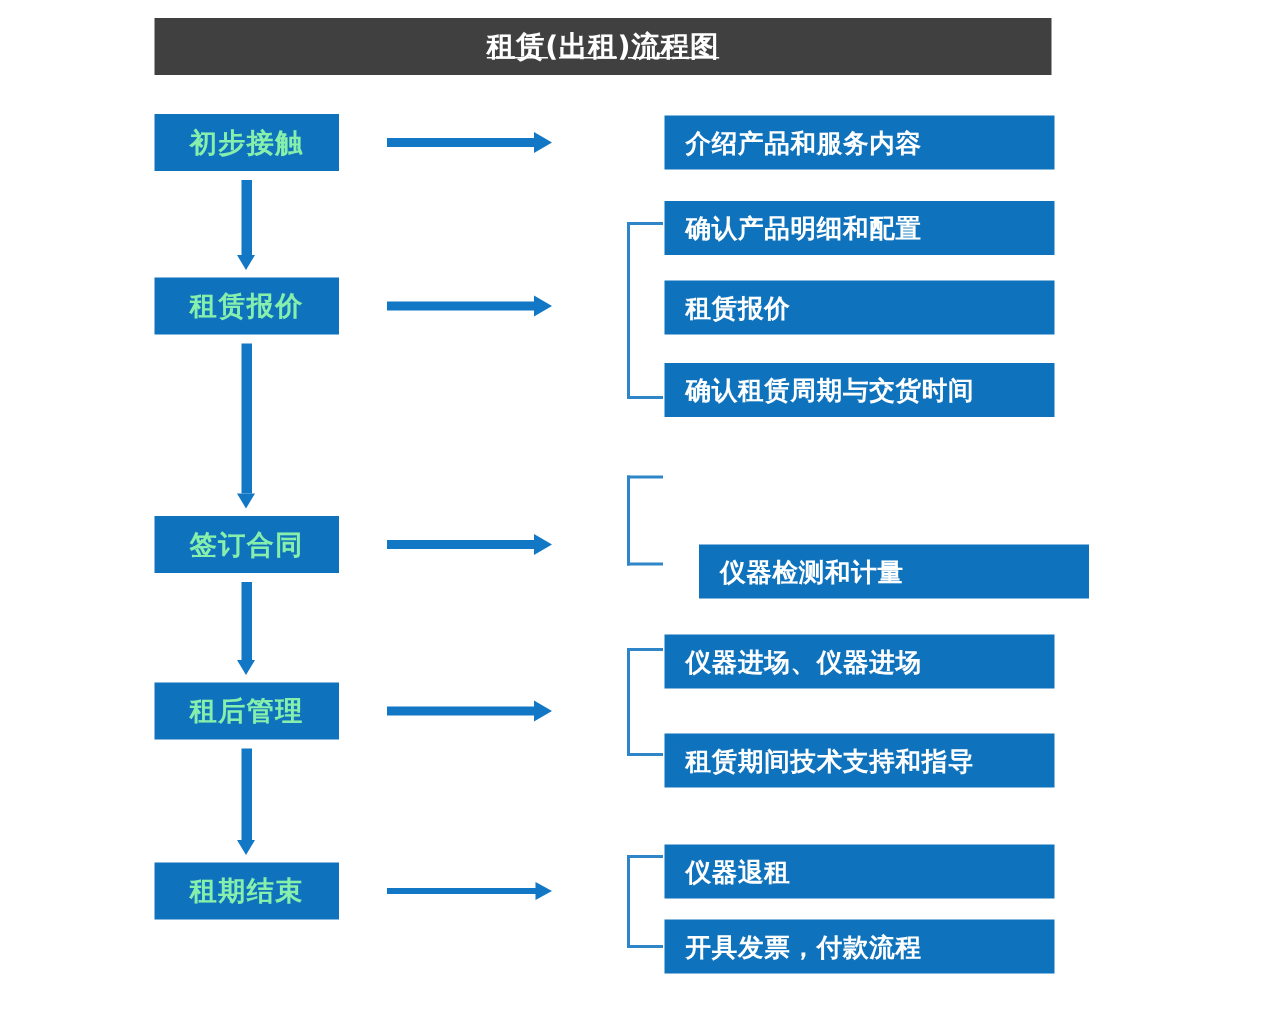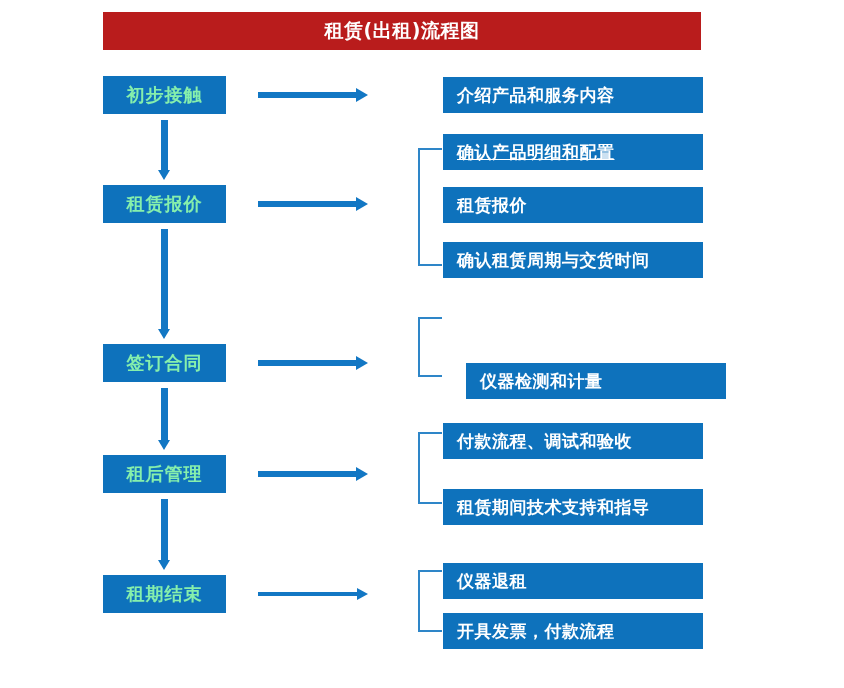--- a/index.html
+++ b/index.html
@@ -18,28 +18,29 @@
     overflow: hidden;
   }
 
   
   .title-bar {
     position: absolute;
     left: 103px;
     top: 12px;
     width: 598px;
     height: 38px;
-    background: #b91c1c;
+    background: #404040;
     color: #ffffff;
     display: flex;
     align-items: center;
     justify-content: center;
     font-size: 19px;
     font-weight: bold;
     letter-spacing: 0.5px;
+    text-decoration: underline;
   }
 
   
   .stage-box {
     position: absolute;
     left: 103px;
     width: 123px;
     height: 38px;
     background: #0E72BC;
     color: #86efac;
@@ -204,30 +205,30 @@
   <div class="bracket" style="top:148px; height:118px;"></div>
 
   <div class="bracket" style="top:317px; height:60px;"></div>
 
   <div class="bracket" style="top:432px; height:72px;"></div>
 
   <div class="bracket" style="top:570px; height:62px;"></div>
 
   <div class="detail-box" style="top:77px;">介绍产品和服务内容</div>
 
-  <div class="detail-box" style="top:134px;text-decoration:underline;">确认产品明细和配置</div>
+  <div class="detail-box" style="top:134px;">确认产品明细和配置</div>
 
   <div class="detail-box" style="top:187px;">租赁报价</div>
 
   <div class="detail-box" style="top:242px;">确认租赁周期与交货时间</div>
 
 
   <div class="detail-box" style="top:363px;margin-left:23px;">仪器检测和计量</div>
 
-  <div class="detail-box" style="top:423px;">付款流程、调试和验收</div>
+  <div class="detail-box" style="top:423px;">仪器进场、仪器进场</div>
 
   <div class="detail-box" style="top:489px;">租赁期间技术支持和指导</div>
 
   <div class="detail-box" style="top:563px;">仪器退租</div>
 
   <div class="detail-box" style="top:613px;">开具发票，付款流程</div>
 
 </div>
 
 </body></html>

